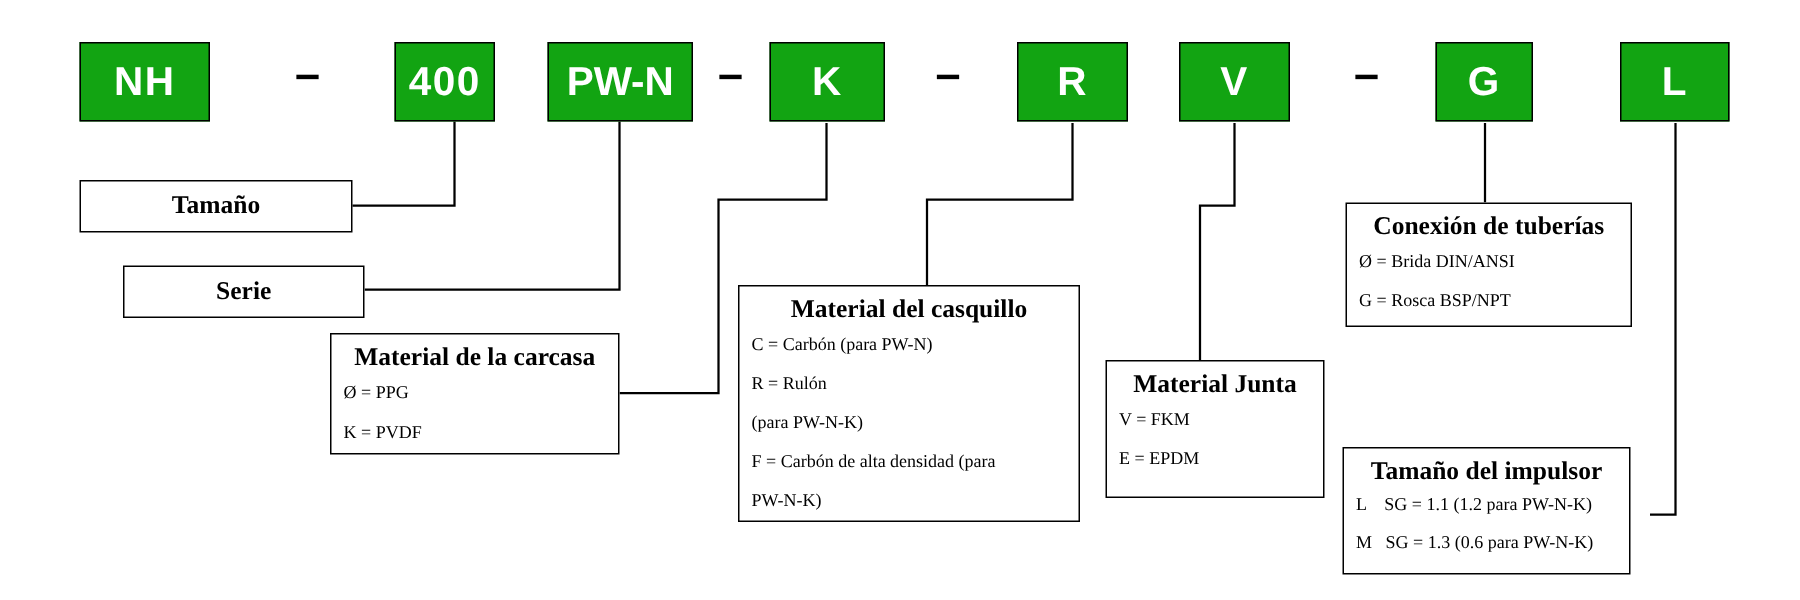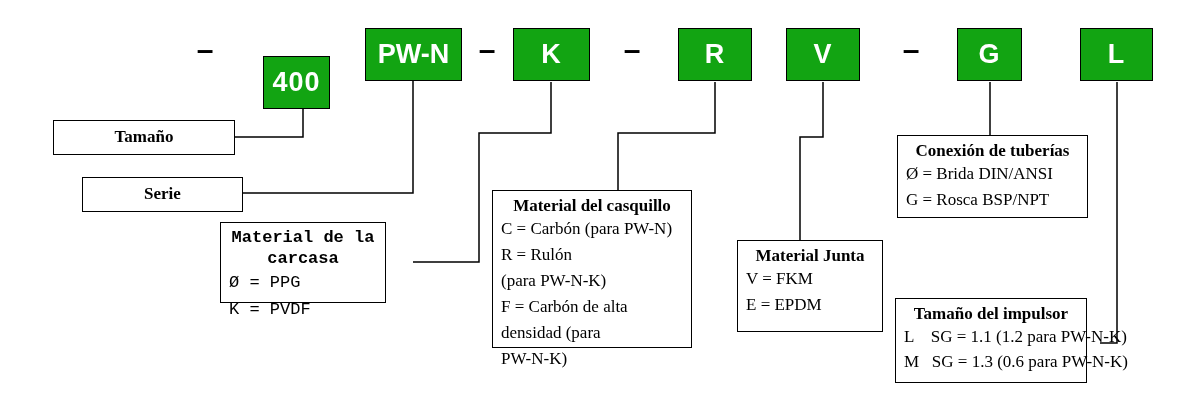--- a/index.html
+++ b/index.html
@@ -11,21 +11,21 @@
 
   
   .gbox{
     position:absolute;top:28px;height:53px;box-sizing:border-box;
     background:#12a412;border:1.5px solid #000;
     color:#fff;font-family:"Liberation Sans", sans-serif;font-weight:bold;
     font-size:27px;display:flex;align-items:center;justify-content:center;
     letter-spacing:1px;
   }
   #seg-nh {left:53px;width:87px;}
-  #seg-400 {left:263px;width:67px;margin-top:28px;}
+  #seg-400 {left:263px;width:67px;}
   #seg-pwn {left:365px;width:97px;letter-spacing:0;}
   #seg-k {left:513px;width:77px;}
   #seg-r {left:678px;width:74px;}
   #seg-v {left:786px;width:74px;}
   #seg-g {left:957px;width:65px;}
   #seg-l {left:1080px;width:73px;}
 
   .dash{
     position:absolute;top:33px;width:30px;height:40px;text-align:center;
     font-family:"Liberation Sans", sans-serif;font-weight:bold;font-size:30px;
@@ -35,49 +35,50 @@
 
   
   .lbox{
     position:absolute;background:#fff;border:1.5px solid #000;box-sizing:border-box;
   }
   .lbox .title{
     text-align:center;font-weight:bold;font-size:17px;padding-top:4px;line-height:21px;
   }
   .lbox.simple .title{padding-top:0;line-height:31px;}
   .lbox .line{
-    font-size:17px;line-height:26px;padding-left:8px;padding-right:4px;
+    font-size:12px;line-height:26px;padding-left:8px;padding-right:4px;
   }
   .lbox.pre .line{white-space:pre;}
 
   #box-tamano   {left:53px; top:120px;width:182px;height:35px;}
   #box-serie    {left:82px; top:177px;width:161px;height:35px;}
-  #box-carcasa  {left:220px;top:222px;width:166px;height:81px;font-family:Liberation Mono, monospace;}
+  #box-carcasa  {left:220px;top:222px;width:193px;height:81px;}
   #box-carcasa .line{line-height:27px;}
-  #box-casquillo{left:492px;top:190px;width:200px;height:158px;}
+  #box-casquillo{left:492px;top:190px;width:228px;height:158px;}
   #box-junta    {left:737px;top:240px;width:146px;height:92px;}
   #box-conexion {left:897px;top:135px;width:191px;height:83px;}
   #box-impulsor {left:895px;top:298px;width:192px;height:85px;}
   #box-impulsor .line{line-height:25px;}
 </style>
 </head>
 <body>
 
 <div class="canvas">
 
   <svg class="connectors" viewBox="0 0 1200 400" fill="none" stroke="#000" stroke-width="1.5">
     <polyline points="303,81 303,137 222,137"></polyline>
     <polyline points="413,81 413,193 243,193"></polyline>
     <polyline points="551,82 551,133 479,133 479,262 413,262"></polyline>
     <polyline points="715,82 715,133 618,133 618,190"></polyline>
     <polyline points="823,82 823,137 800,137 800,240"></polyline>
     <polyline points="990,82 990,135"></polyline>
     <polyline points="1117,82 1117,343 1100,343"></polyline>
   </svg>
 
+  <div class="gbox" id="seg-nh">NH</div>
   <div class="dash" id="dash-1">–</div>
   <div class="gbox" id="seg-400">400</div>
   <div class="gbox" id="seg-pwn">PW-N</div>
   <div class="dash" id="dash-2">–</div>
   <div class="gbox" id="seg-k">K</div>
   <div class="dash" id="dash-3">–</div>
   <div class="gbox" id="seg-r">R</div>
   <div class="gbox" id="seg-v">V</div>
   <div class="dash" id="dash-4">–</div>
   <div class="gbox" id="seg-g">G</div>

